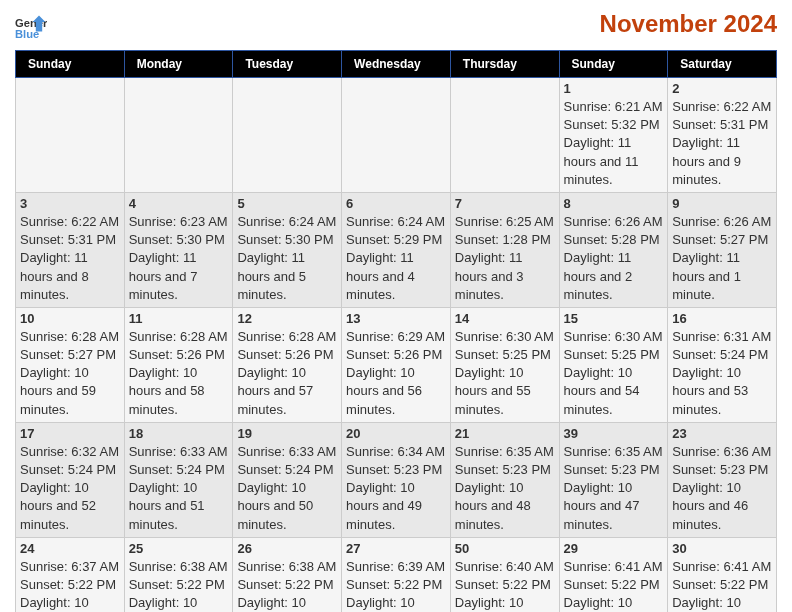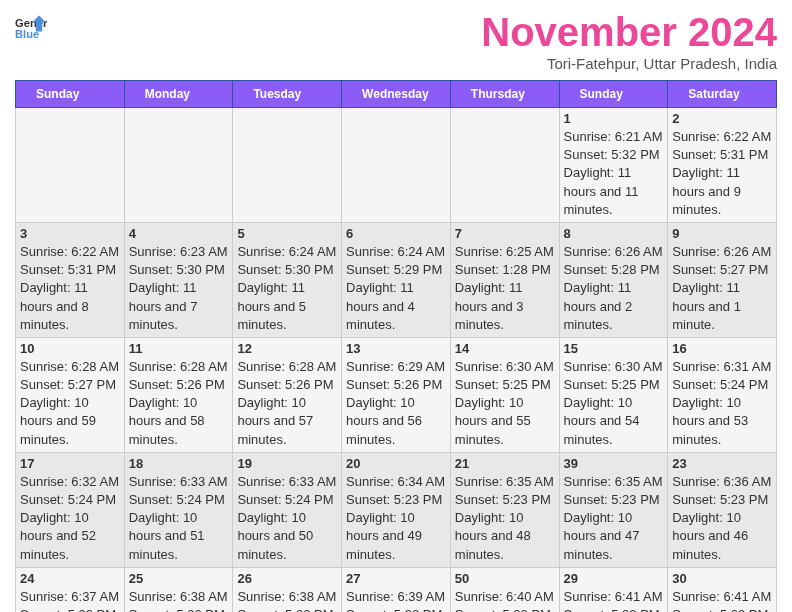--- a/index.html
+++ b/index.html
@@ -23,37 +23,37 @@
     }
     .logo-icon {
       width: 32px;
       height: 28px;
       margin-right: 2px;
     }
     .title-area {
       text-align: right;
     }
     .month-title {
-      font-size: 40px;
+      font-size: 24px;
       font-weight: bold;
-      color: #ec4899;
+      color: #c2410c;
     }
     .subtitle {
       font-size: 15px;
       color: #555;
     }
     table {
       width: 100%;
       border-collapse: collapse;
       font-size: 11px;
     }
     thead tr th {
-      background-color: #8b5cf6;
+      background-color: #000000;
       color: #fff;
-      padding: 6px 20px;
+      padding: 6px 12px;
       text-align: left;
       font-size: 12px;
       font-weight: bold;
       border: 1px solid #2d55a0;
     }
     tbody tr td {
       border: 1px solid #ccc;
       vertical-align: top;
       padding: 3px 4px;
       min-height: 70px;
@@ -88,21 +88,20 @@
 <div class="header-area">
   <div class="logo">
     <svg class="logo-icon" viewBox="0 0 40 35">
       <text x="0" y="16" font-size="14" font-weight="bold" fill="#333">General</text>
       <text x="0" y="30" font-size="14" font-weight="bold" fill="#4a90d9">Blue</text>
       <polygon points="30,2 38,10 34,10 34,22 26,22 26,10 22,10" fill="#4a90d9"></polygon>
     </svg>
   </div>
   <div class="title-area">
     <div class="month-title">November 2024</div>
-    <div class="subtitle">Tori-Fatehpur, Uttar Pradesh, India</div>
   </div>
 </div>
 
 <table>
   <thead>
     <tr>
       <th>Sunday</th>
       <th>Monday</th>
       <th>Tuesday</th>
       <th>Wednesday</th>

